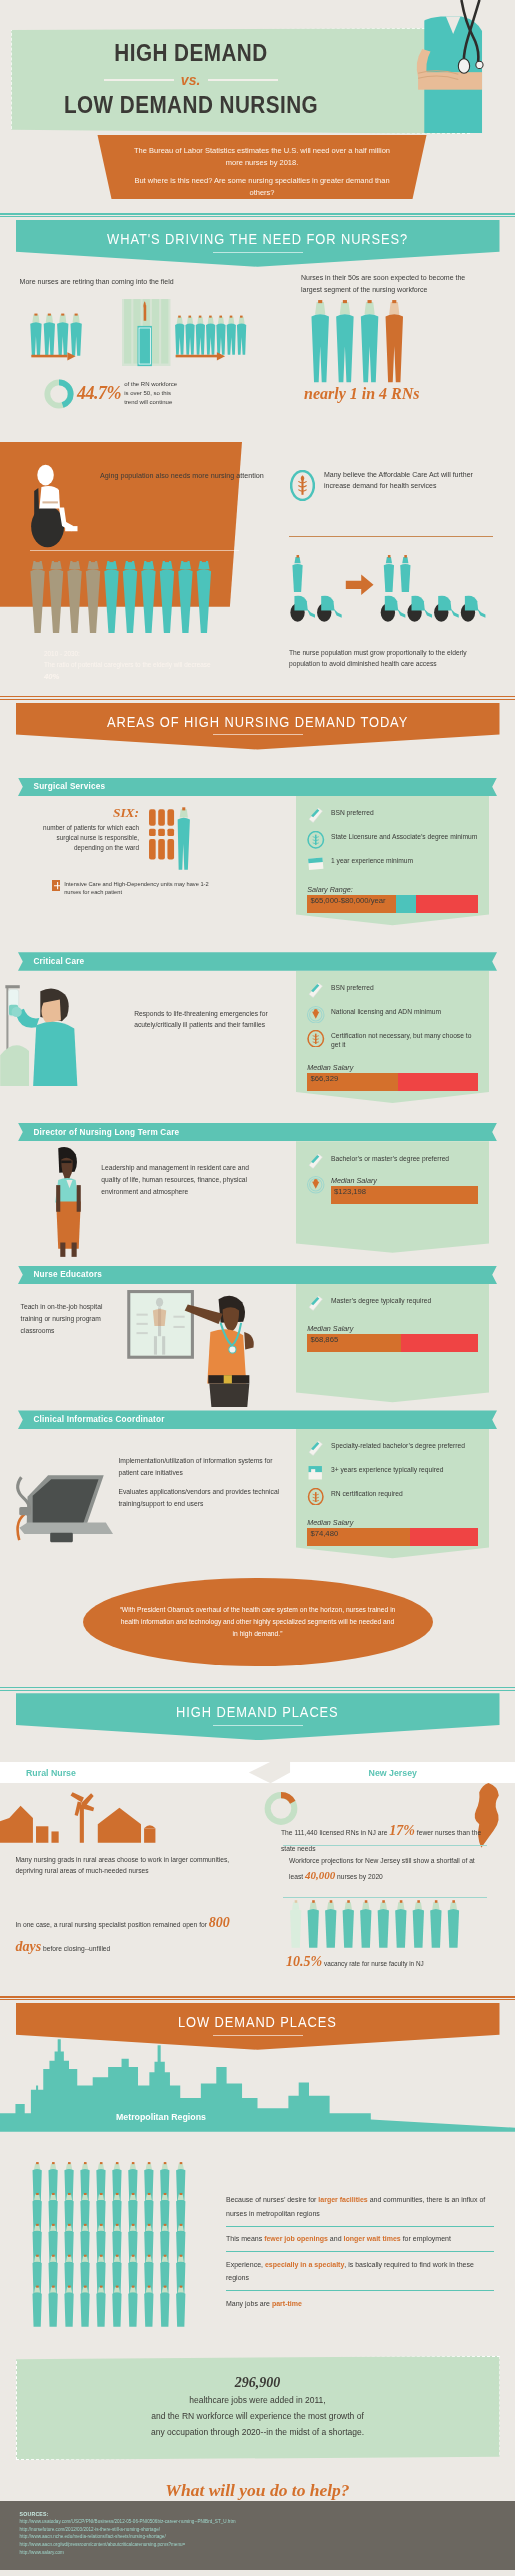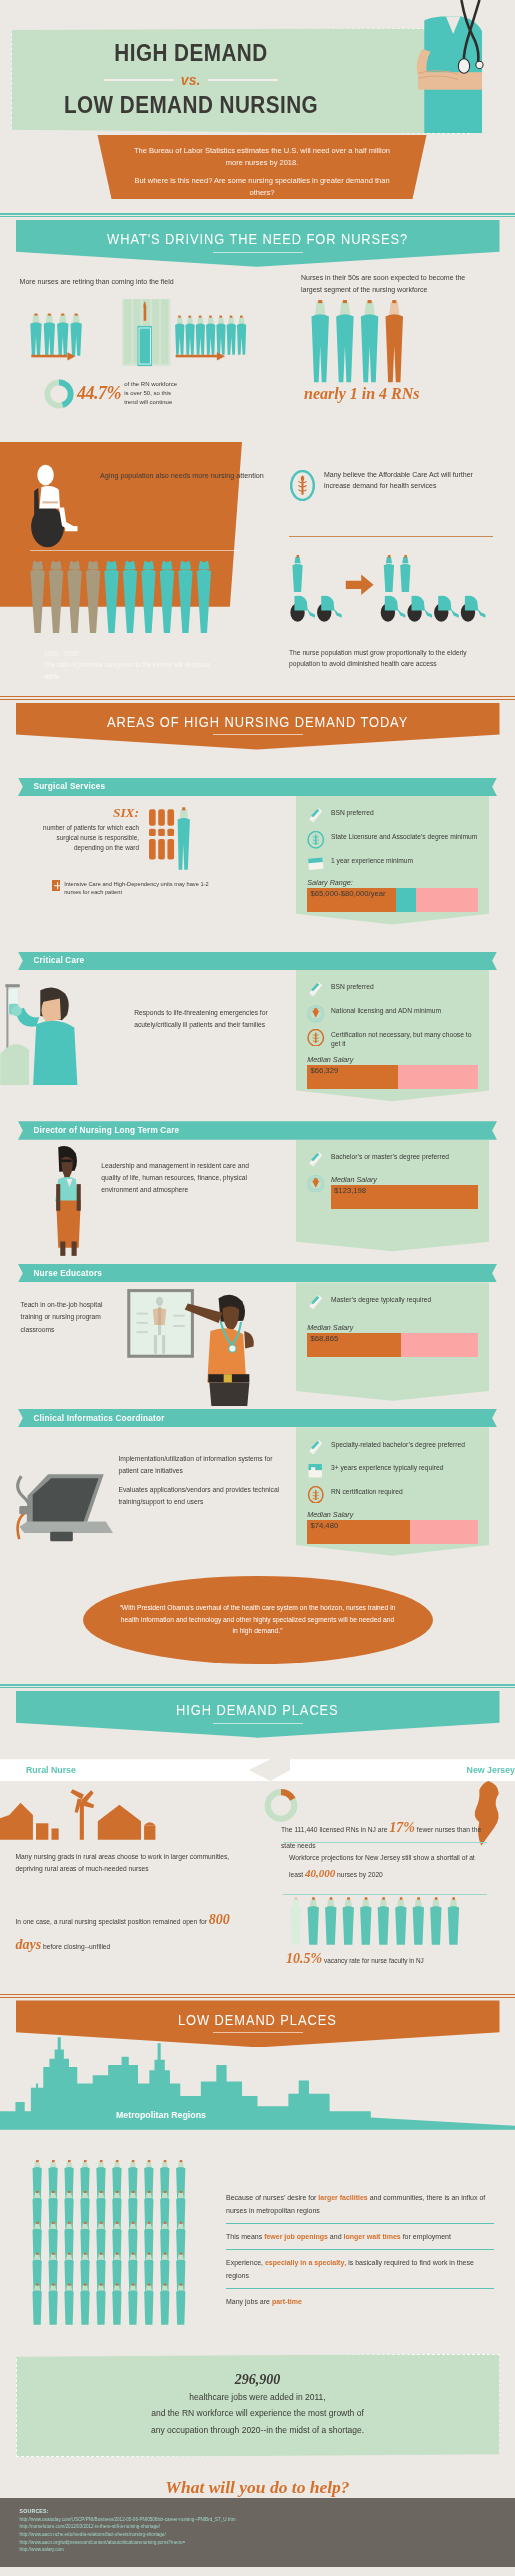--- a/index.html
+++ b/index.html
@@ -111,22 +111,22 @@
                   font-family: "Liberation Sans Narrow","Liberation Sans",sans-serif; letter-spacing: 0.2px; }
   .job-body { position: relative; display: flex; }
   .job-left { width: 296px; position: relative; }
   .job-right {
     width: 193px; background: #c5e0c6; padding: 11.3px 11.3px 17.5px 11.3px;
     clip-path: polygon(0 0, 100% 0, 100% 88%, 50% 96%, 0 88%);
     min-height: 111px;
   }
   .req { display: flex; align-items: flex-start; gap: 6.2px; margin-bottom: 6.2px; }
   .req-text { font-size: 6.7px; line-height: 1.45; padding-top: 1px; }
-  .salary-label { font-size: 7.2px; font-style: italic; margin-top: 6px; }
-  .salary-bar { position: relative; height: 24px; width: 100%; background: #fca5a5; margin-top: 1px; }
+  .salary-label { font-size: 7.2px; font-style: italic; margin-top: 13px; }
+  .salary-bar { position: relative; height: 18px; width: 100%; background: #ef4444; margin-top: 1px; }
   .salary-fill { position: absolute; left: 0; top: 0; height: 100%; background: #d4702c; }
   .salary-fill2 { position: absolute; top: 0; height: 100%; background: #4cc3bb; }
   .salary-val { position: absolute; left: 3.1px; top: 1px; font-size: 7.7px; color: #3a3a38; z-index: 3; }
 
   .icon-badge { width: 17.5px; height: 17.5px; flex: 0 0 17.5px; }
 
   
   .quote {
     margin: 14.4px auto 0 auto; width: 350px; height: 88px; background: #cf6f2e;
     border-radius: 50%; color: #fff; display: flex; align-items: center; justify-content: center;
@@ -135,21 +135,21 @@
 
   
   .places { position: relative; margin-top: 5.2px; }
   .place-tabs { display: flex; width: 515px; height: 21.6px; }
   .place-tab {
     flex: 1; background: #fff; display: flex; align-items: center;
     color: #5cc4b4; font-size: 8.8px; font-weight: bold;
     font-family: "Liberation Sans Narrow","Liberation Sans",sans-serif;
   }
   .place-tab.left { clip-path: polygon(0 0, 100% 0, 92% 50%, 100% 100%, 0 100%); padding-left: 26px; }
-  .place-tab.right { clip-path: polygon(8% 0, 100% 0, 100% 100%, 0 100%, 8% 50%); justify-content: flex-end; }
+  .place-tab.right { clip-path: polygon(8% 0, 100% 0, 100% 100%, 0 100%, 8% 50%); justify-content: center; }
 
   .rural-text { position: absolute; left: 15.5px; top: 92px; width: 216px; font-size: 6.7px; line-height: 1.75; }
   .rural-text2 { position: absolute; left: 15.5px; top: 149px; width: 216px; font-size: 6.7px; line-height: 1.75; }
   .orange-ital { color: #d4702c; font-style: italic; font-weight: bold; font-size: 14px; font-family: "Liberation Serif", serif; }
 
   .nj-1 { position: absolute; left: 281px; top: 57px; width: 206px; font-size: 6.7px; line-height: 1.7; }
   .nj-rule { position: absolute; left: 283px; width: 204px; height: 0.5px; background: #9ed6cd; }
   .nj-2 { position: absolute; left: 289px; top: 93px; width: 201px; font-size: 6.7px; line-height: 1.75; }
   .nj-3 { position: absolute; left: 286px; top: 170px; width: 206px; font-size: 6.4px; }
 

